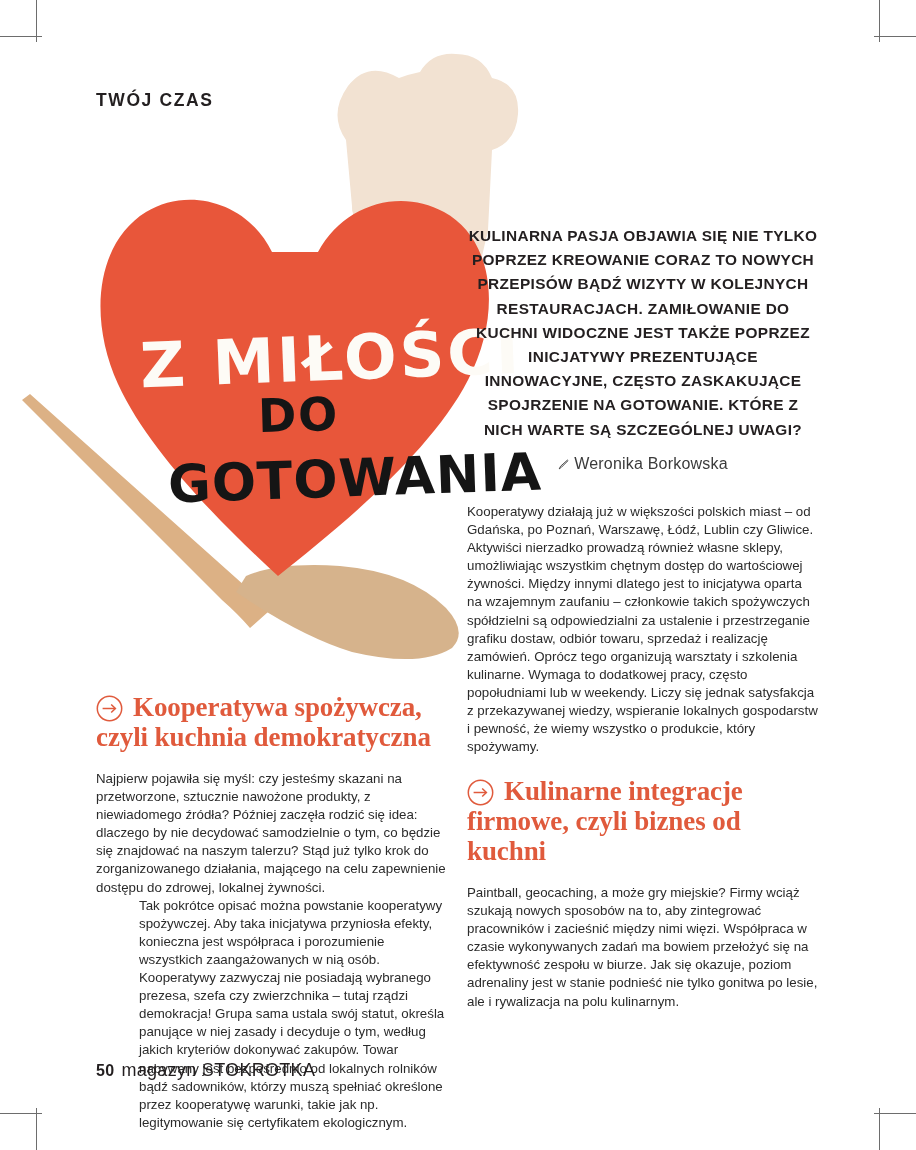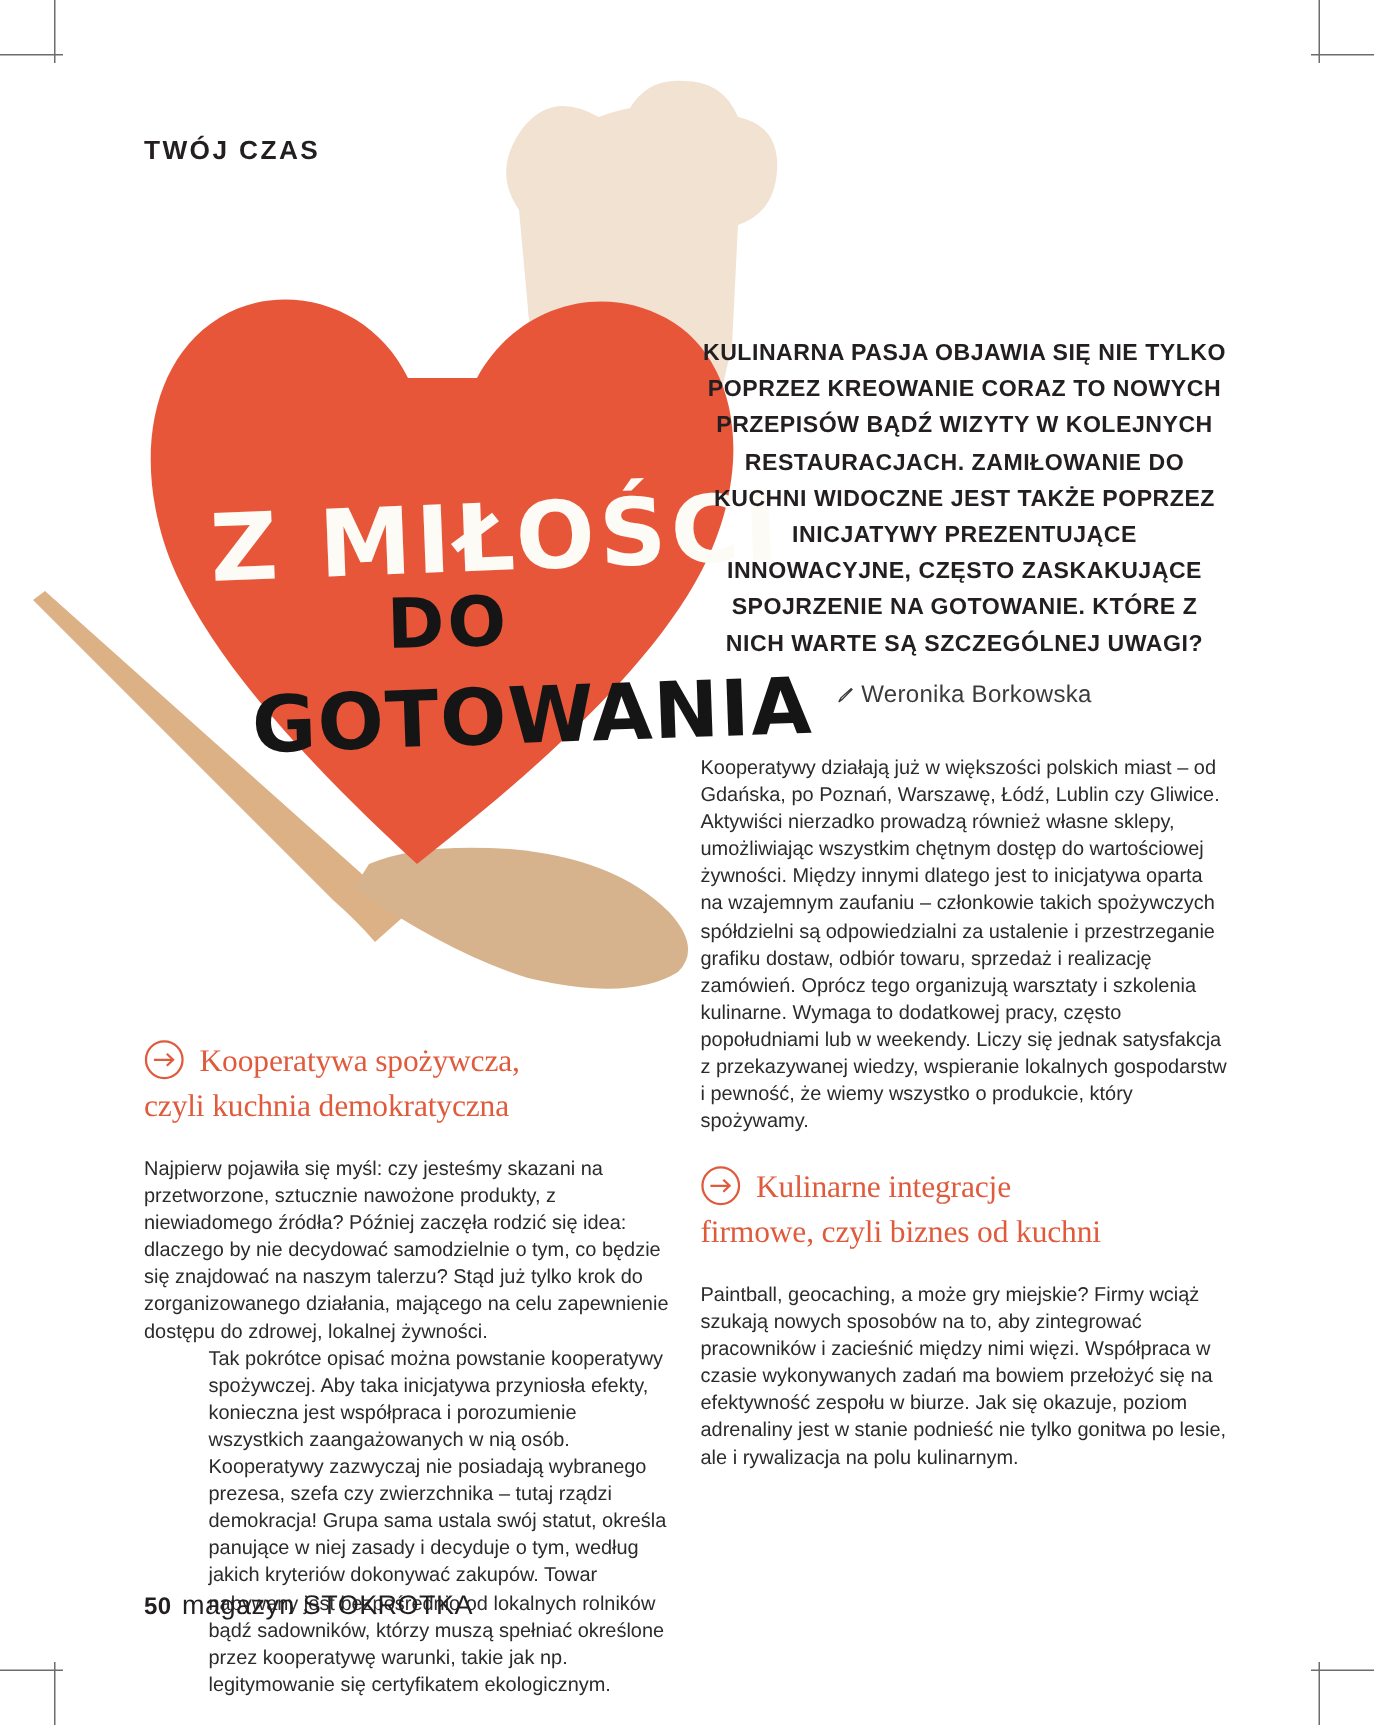--- a/index.html
+++ b/index.html
@@ -130,22 +130,22 @@
     color: #2b2b2b;
     text-align: left;
   }
   p.body + p.body { margin-top: 0; margin-left: 43px; }
 
   
   .heading {
     position: relative;
     color: #e05a3c;
     font-family: "Liberation Serif", serif;
-    font-weight: normal;
-    font-size: 21px;
+    font-weight: bold;
+    font-size: 27px;
     line-height: 30px;
     letter-spacing: -0.1px;
   }
   .heading .arrow-ico {
     display: inline-block;
     width: 27px;
     height: 27px;
     vertical-align: -6px;
     margin-right: 10px;
   }

